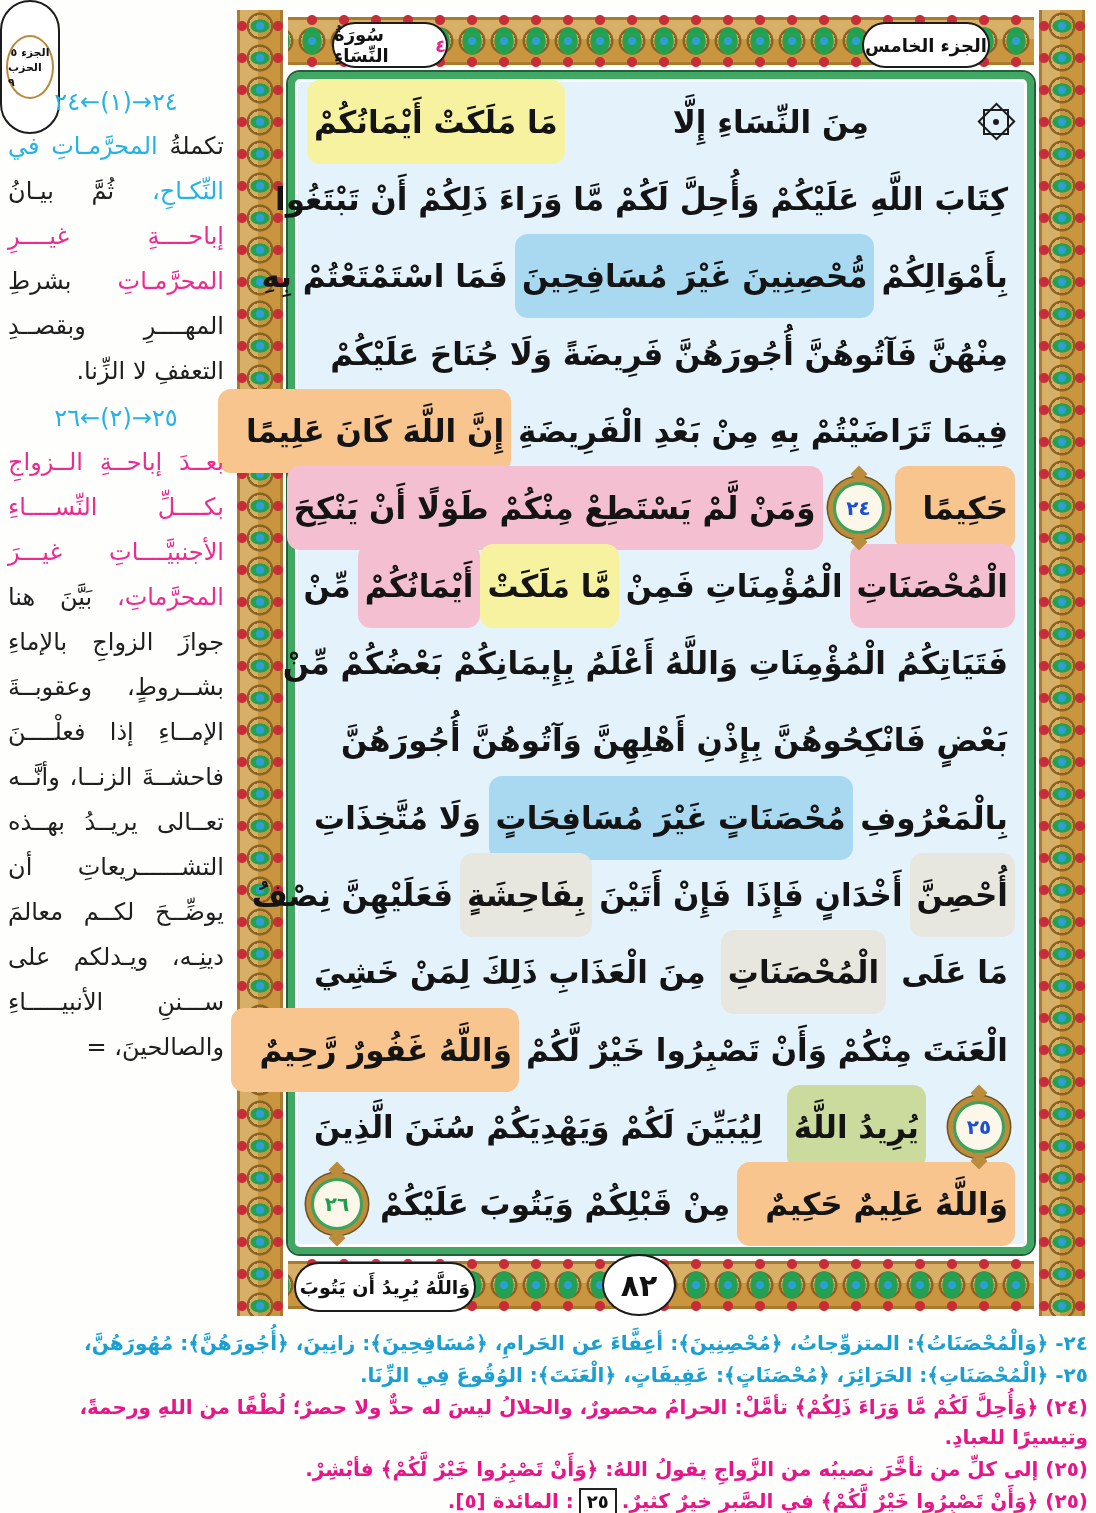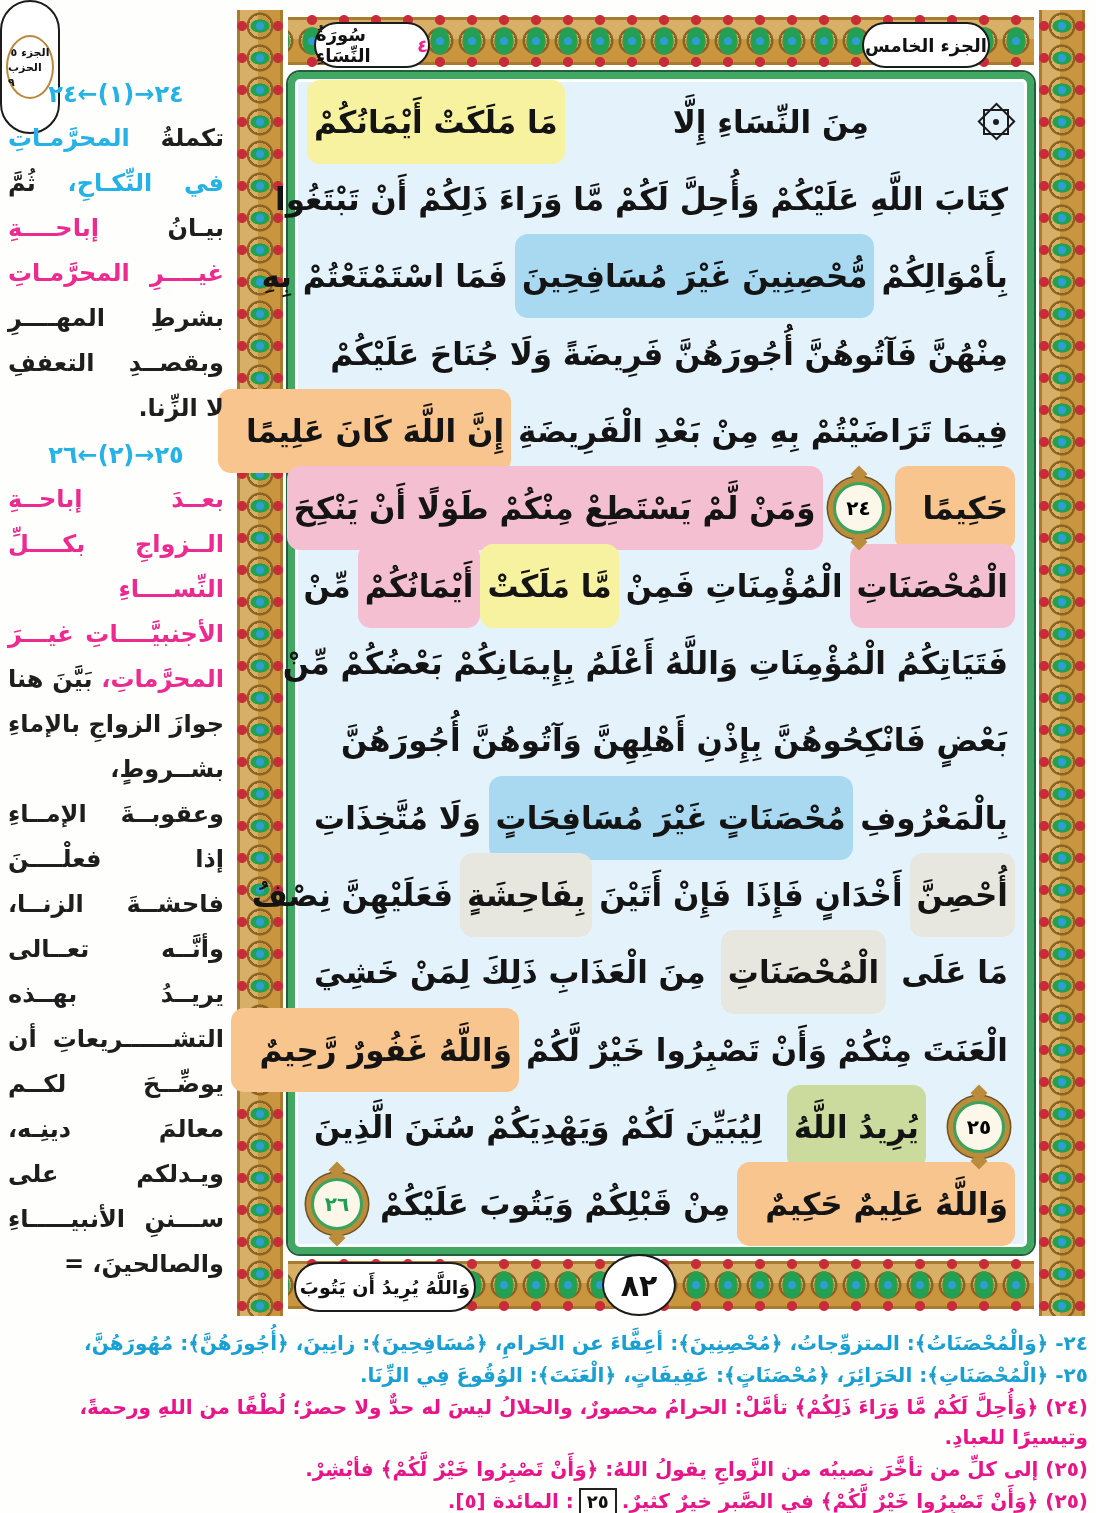--- a/index.html
+++ b/index.html
@@ -30,21 +30,21 @@
     background-size:56px 32px; background-repeat:repeat;
   }
   .orn-top    { left:232px; top:10px;   width:858px; height:62px; }
   .orn-bottom { left:232px; top:1254px; width:858px; height:62px; }
   .orn-left   { left:232px; top:10px;   width:56px;  height:1306px; }
   .orn-right  { left:1034px; top:10px;  width:56px;  height:1306px; }
 
   
   .pill { position:absolute; z-index:5; background:#fff; border:2.5px solid #1c1c1c; border-radius:26px;
           display:flex; align-items:center; justify-content:center; color:#111; font-weight:700; }
-  .pill-surah { left:314px; top:22px; width:116px; height:46px; font-size:18px; gap:5px; }
+  .pill-surah { left:332px; top:22px; width:116px; height:46px; font-size:18px; gap:5px; }
   .pill-surah .num { color:#f0218f; }
   .pill-juz   { left:862px; top:22px; width:128px; height:46px; font-size:18px; }
   .medallion  { left:233px; top:64px; width:60px; height:134px; z-index:5; background:#fff;
                 border:2.5px solid #1c1c1c; border-radius:30px; display:flex; align-items:center; justify-content:center; }
   .medallion .inner { width:48px; height:64px; border:2px solid #b98a3c; border-radius:50%;
                 display:flex; flex-direction:column; align-items:center; justify-content:center;
                 color:#111; font-size:11px; font-weight:700; line-height:15px; }
   .pill-catch { left:294px; top:1262px; width:182px; height:50px; font-size:19px; }
   .page-num   { left:602px; top:1254px; width:74px; height:62px; border-radius:50%; font-size:30px; }
 
@@ -61,38 +61,38 @@
   .hl-yellow { background:#f6f2a0; }
   .hl-blue   { background:#a9d9f0; }
   .hl-orange { background:#f8c58e;padding-left:28px; }
   .hl-green  { background:#cbdb9d; }
   .hl-gray   { background:#e7e7e0; }
 
   
   .badge { flex:0 0 auto; width:52px; height:52px; border-radius:50%; background:#fdf7ea;
            border:3px solid #3aa45c; box-shadow:0 0 0 5px #bb8c3c, 0 0 0 6.5px #6e5120;
            display:inline-flex; align-items:center; justify-content:center;
-           font-size:20px; font-weight:700; color:#000000; position:relative; margin:0 10px; }
+           font-size:20px; font-weight:700; color:#1d4ed8; position:relative; margin:0 10px; }
   .badge::before, .badge::after { content:""; position:absolute; left:50%; width:12px; height:12px;
            background:#bb8c3c; transform:translateX(-50%) rotate(45deg); }
   .badge::before { top:-17px; } .badge::after { bottom:-17px; }
   .badge.badge-green { color:#1d9e50; }
 
   
   .star8 { flex:0 0 auto; position:relative; width:26px; height:26px; border:2.5px solid #1c1c1c; margin:0 6px; }
   .star8::before { content:""; position:absolute; inset:-2.5px; border:2.5px solid #1c1c1c; transform:rotate(45deg); }
   .star8::after  { content:""; position:absolute; inset:8px; background:#1c1c1c; border-radius:50%; }
 
   
   .sidebar { position:absolute; left:8px; top:80px; width:216px; z-index:4; }
   .side-sec { margin-bottom:10px; }
   .side-head { direction:ltr; unicode-bidi:bidi-override; text-align:center; color:#25b2e6;
-               font-size:24px; font-weight:700; letter-spacing:1px; margin-bottom:8px; }
+               font-size:24px; font-weight:400; letter-spacing:1px; margin-bottom:8px;margin-top:8px; }
   .side-p { direction:rtl; text-align:justify; text-align-last:right; font-size:24px;
-            line-height:45px; font-weight:700; color:#1e1e1e; }
+            line-height:45px; font-weight:400; color:#1e1e1e; }
   .c-cyan { color:#25b2e6; } .c-magenta { color:#ec2a90; } .c-black { color:#1e1e1e; }
 
   
   .footnotes { position:absolute; left:0; top:1328px; width:1096px; padding:0 8px; z-index:4; }
   .fn { direction:rtl; text-align:right; font-weight:700; font-size:20px; line-height:30px; margin-bottom:2px; }
   .fn-blue { color:#189fd3; } .fn-pink { color:#e8158a; }
   .fnbox { display:inline-block; border:2px solid #222; color:#111; padding:0 6px; margin:0 5px;
            font-size:18px; line-height:24px; }
 </style>
 </head>

